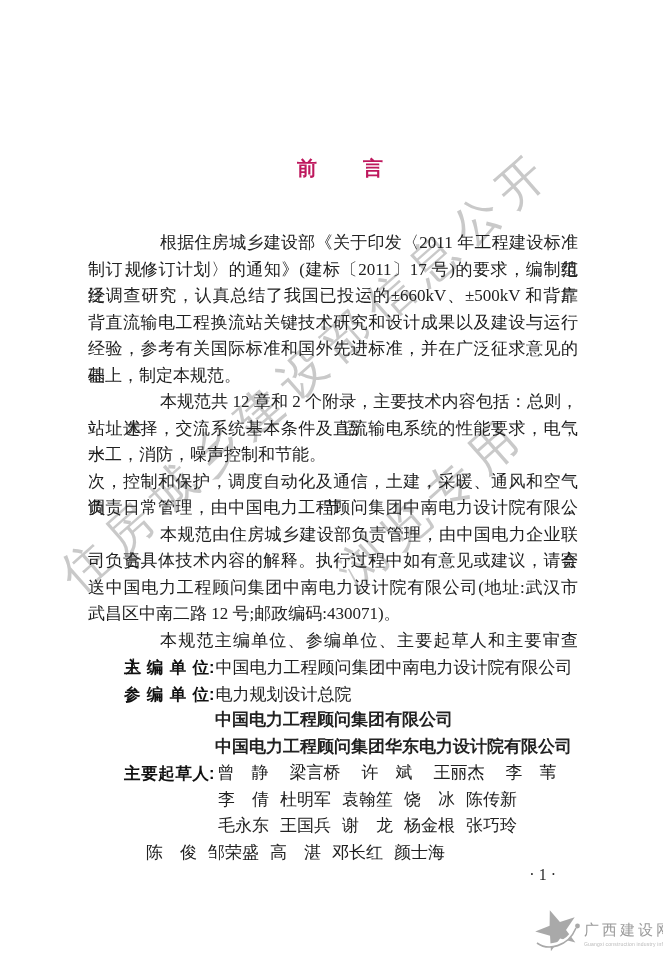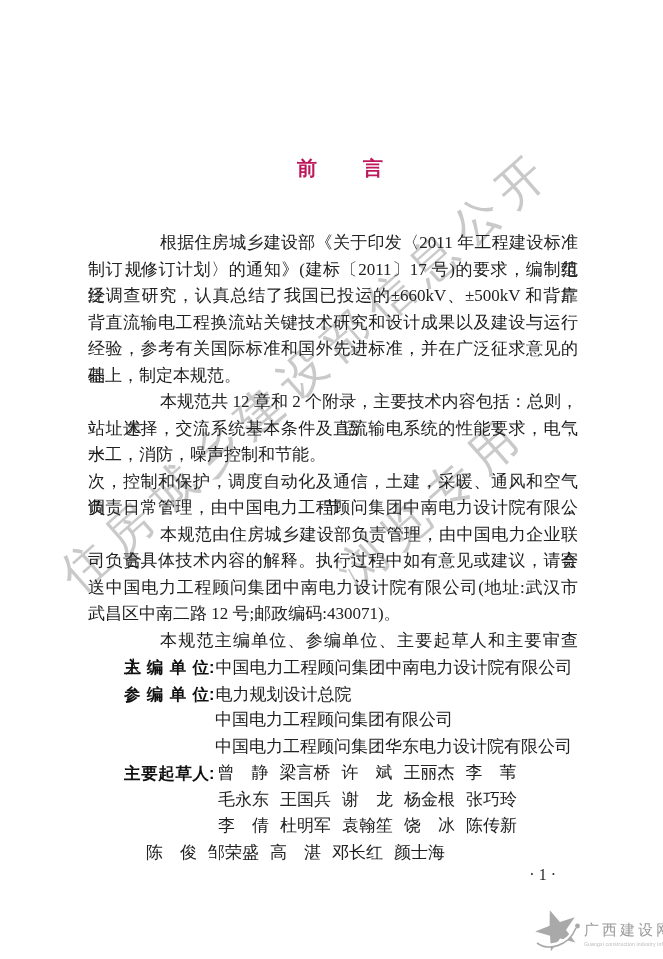--- a/index.html
+++ b/index.html
@@ -62,21 +62,21 @@
     margin-left:36px;
     font-family:"Liberation Sans","DejaVu Sans",sans-serif;
     font-weight:700; font-size:16.5px;
     color:#111;
   }
   .lbl-text {
     display:inline-block; width:85px;
     text-align:justify; text-align-last:justify;
   }
   .val { margin-left:1px; }
-  .cont { margin-left:127px; text-align-last:left; }
+  .cont { margin-left:127px; text-align-last:left;font-weight:bold; }
   .names {
     margin-left:127px;
     height:26.5px;
     display:grid;
     grid-template-columns:repeat(5,62px);
   }
   
   .pageno {
     position:absolute; z-index:2;
     left:88px; top:866px; width:490px;
@@ -140,41 +140,41 @@
       <span class="lbl"><span class="lbl-text">主编单位</span><span>:</span></span><span class="val">中国电力工程顾问集团中南电力设计院有限公司</span>
     </div>
 
     <div class="row">
       <span class="lbl"><span class="lbl-text">参编单位</span><span>:</span></span><span class="val">电力规划设计总院</span>
     </div>
     <div class="ln end cont">中国电力工程顾问集团有限公司</div>
     <div class="ln end cont">中国电力工程顾问集团华东电力设计院有限公司</div>
 
     <div class="row">
-      <span class="lbl"><span class="lbl-text">主要起草人</span><span>:</span></span><span class="names" style="display:inline-grid;vertical-align:top;margin-left:3px;">
+      <span class="lbl"><span class="lbl-text">主要起草人</span><span>:</span></span><span class="names" style="display:inline-grid;vertical-align:top;margin-left:3px;gap:10px;">
         <span>曾　静</span>
         <span>梁言桥</span>
         <span>许　斌</span>
         <span>王丽杰</span>
         <span>李　苇</span>
       </span>
     </div>
     <div class="names" style="margin-left:130px;">
+      <span>李　倩</span>
+      <span>杜明军</span>
+      <span>袁翰笙</span>
+      <span>饶　冰</span>
+      <span>陈传新</span>
+    </div>
+    <div class="names" style="margin-left:130px;">
       <span>毛永东</span>
       <span>王国兵</span>
       <span>谢　龙</span>
       <span>杨金根</span>
       <span>张巧玲</span>
-    </div>
-    <div class="names" style="margin-left:130px;">
-      <span>李　倩</span>
-      <span>杜明军</span>
-      <span>袁翰笙</span>
-      <span>饶　冰</span>
-      <span>陈传新</span>
     </div>
     <div class="names" style="margin-left:58px;">
       <span>陈　俊</span>
       <span>邹荣盛</span>
       <span>高　湛</span>
       <span>邓长红</span>
       <span>颜士海</span>
     </div>
   </div>
 

